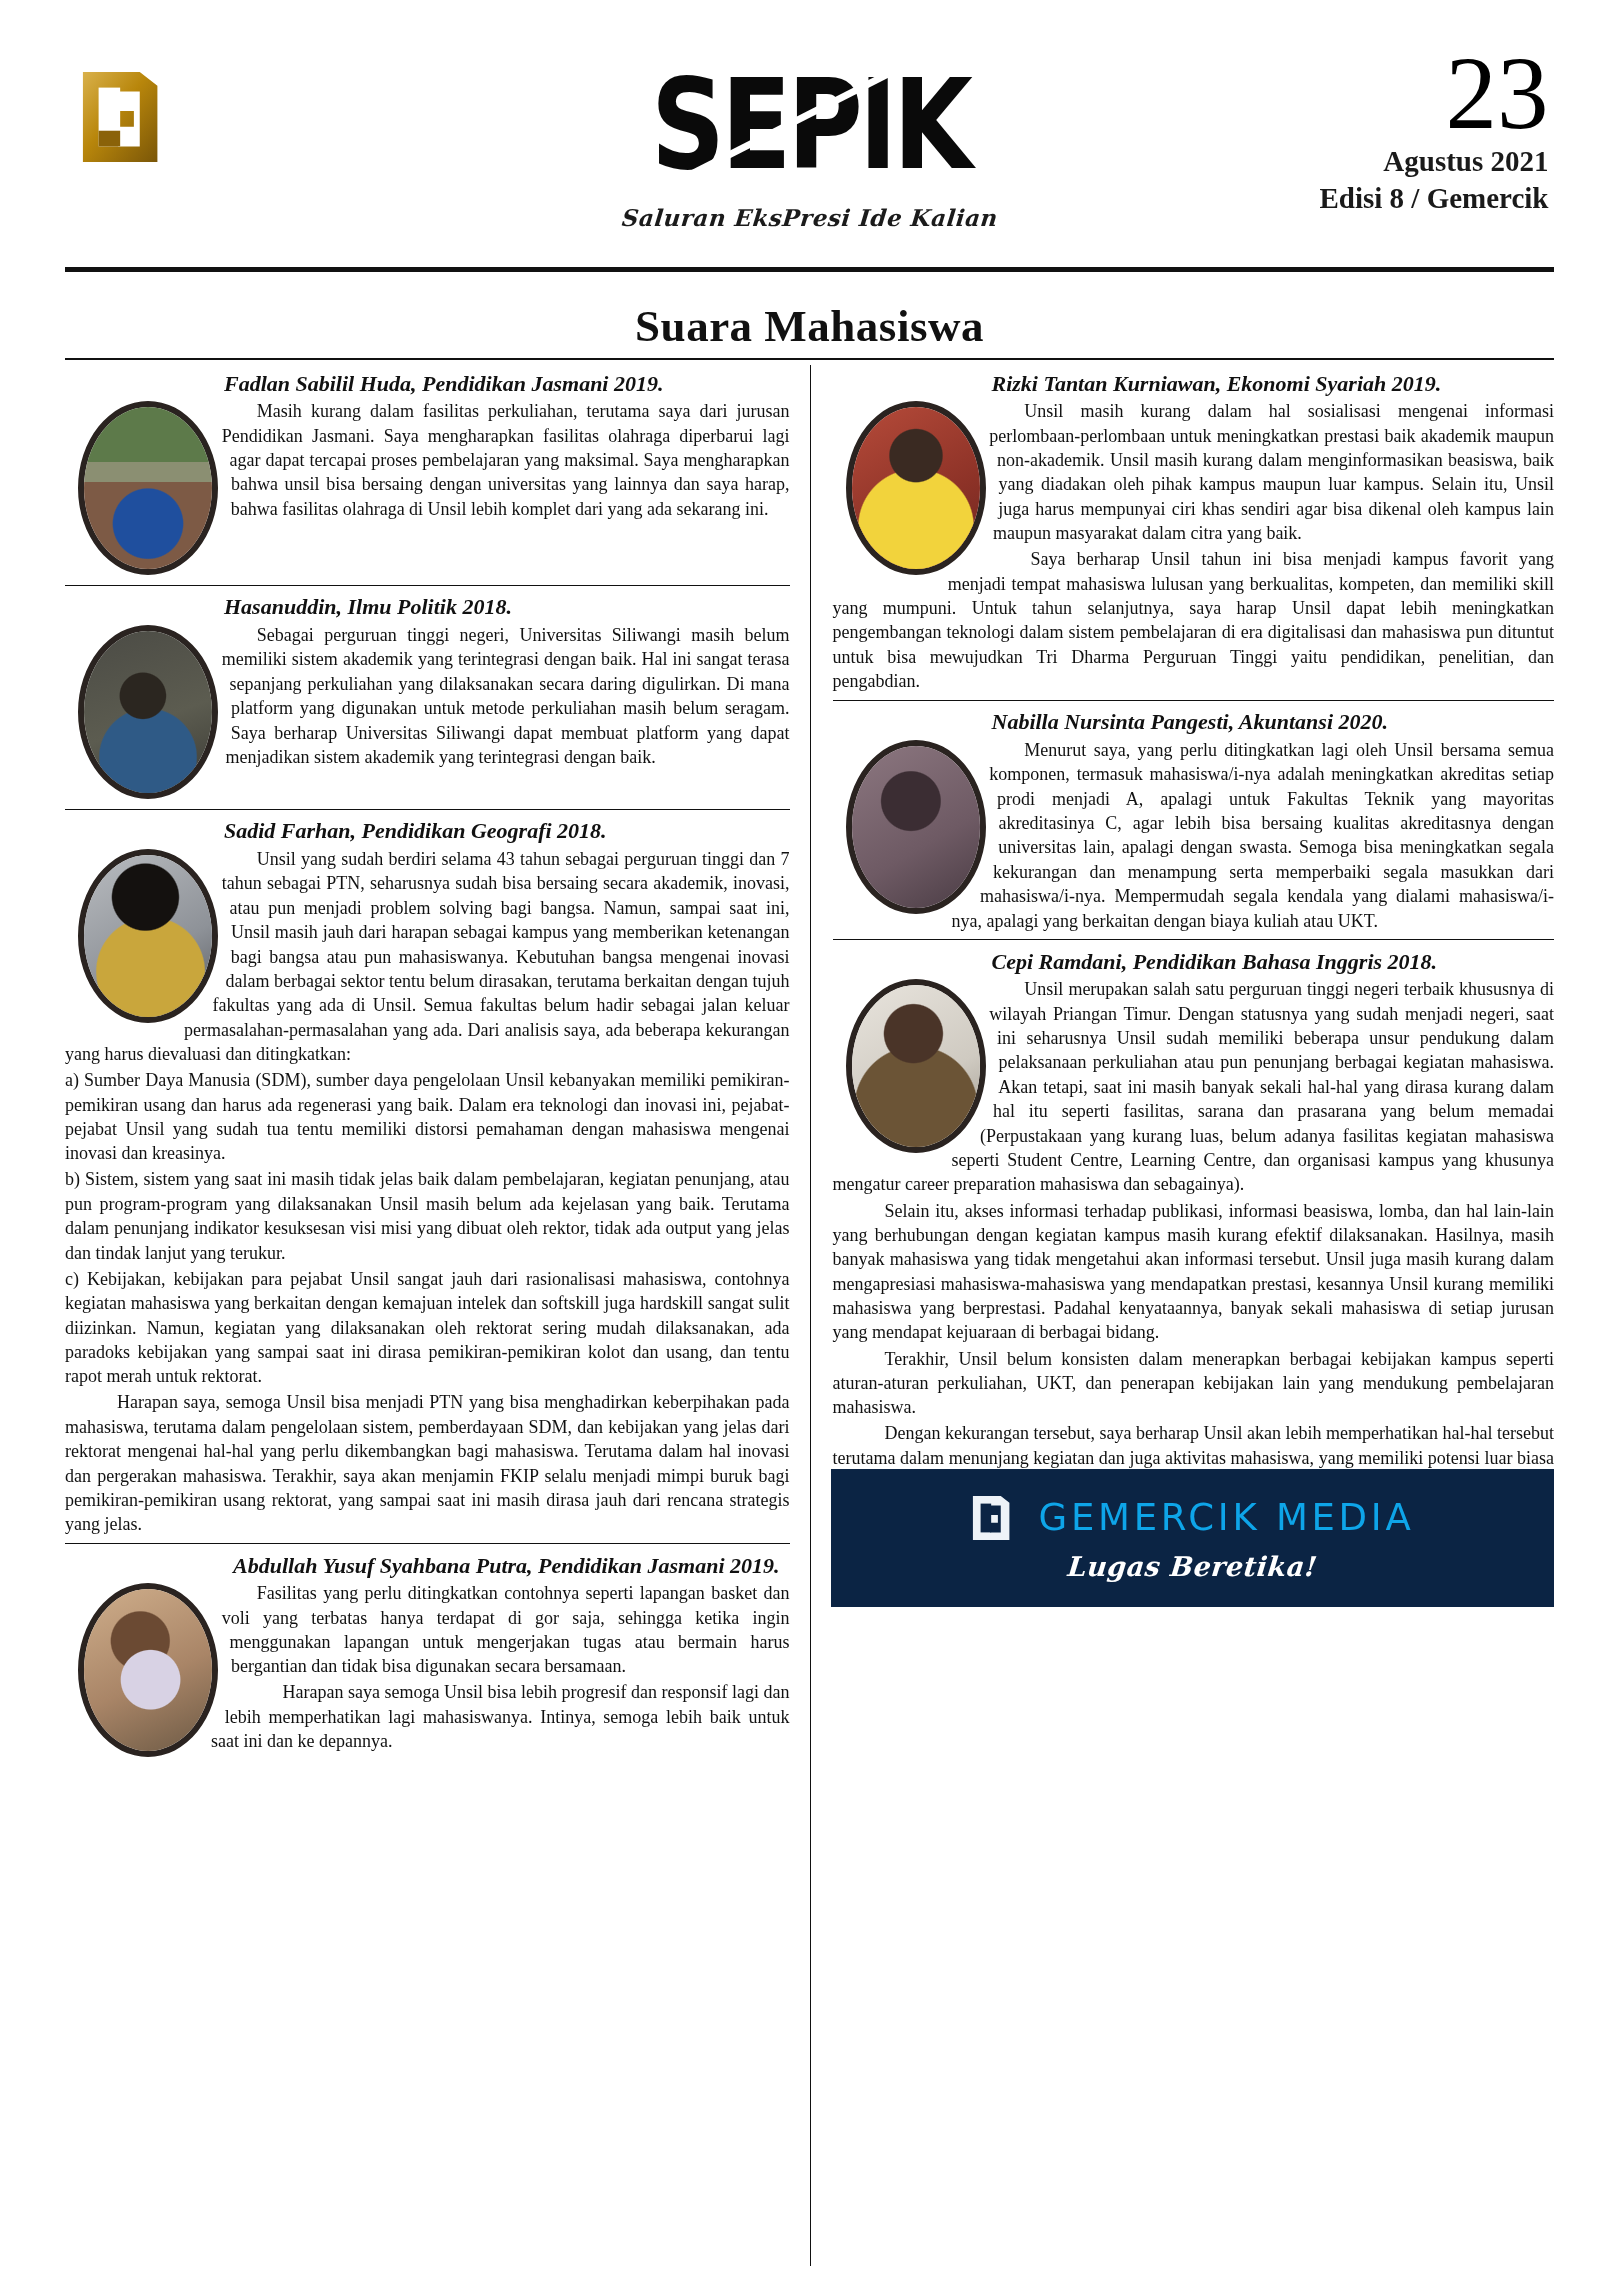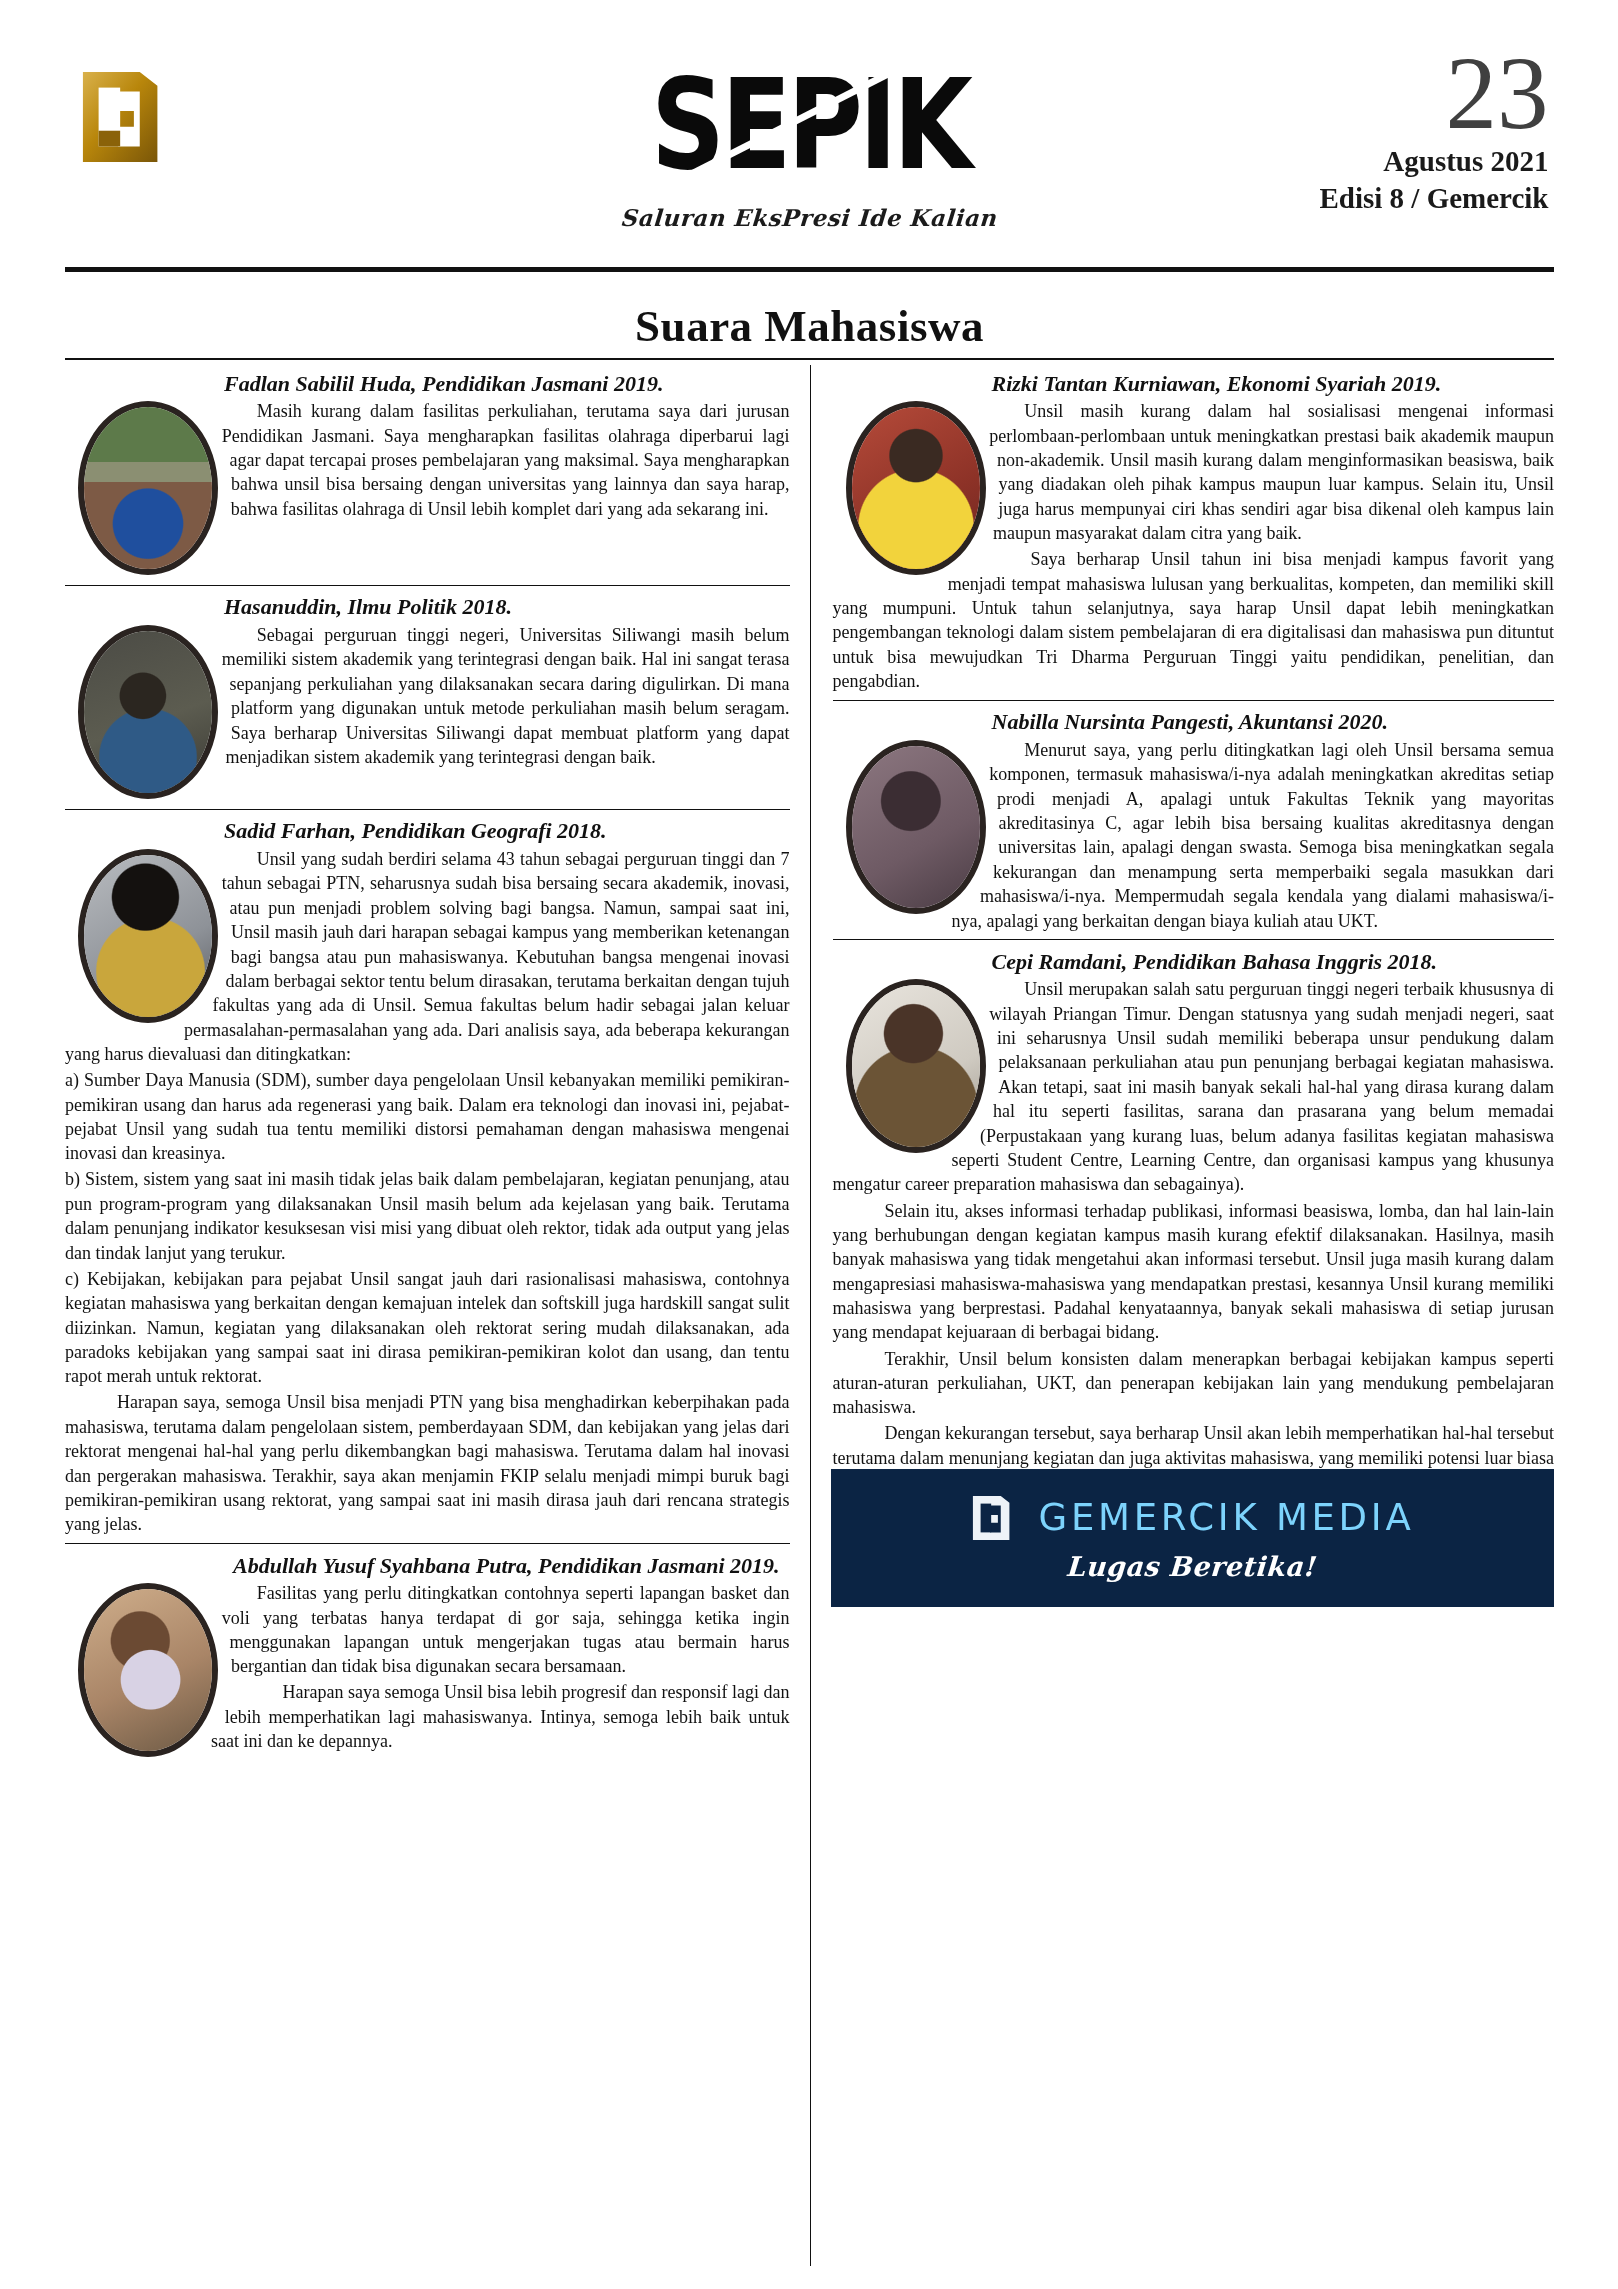--- a/index.html
+++ b/index.html
@@ -83,21 +83,21 @@
   .issue-block {
     position: absolute;
     right: 5.5px;
     top: 0;
     text-align: right;
   }
   .issue-num {
     font-family: "Liberation Serif", serif;
     font-size: 103px;
     line-height: 0.96;
-    color: #404040;
+    color: #000000;
     font-weight: 400;
   }
   .issue-date, .issue-edition {
     font-family: "Liberation Serif", serif;
     font-weight: 700;
     font-size: 29px;
     line-height: 1.28;
     color: #1a1a1a;
   }
 
@@ -189,21 +189,21 @@
     justify-content: center;
     gap: 9.2px;
   }
   .fb-row { display:flex; align-items:center; gap: 20px; }
   .fb-logo { width: 48px; height: 48px; }
   .fb-logo svg { display:block; width:100%; height:100%; }
   .fb-name {
     font-family: "DejaVu Sans", sans-serif;
     font-size: 37px;
     letter-spacing: 3.7px;
-    color: #7dd3fc;
+    color: #0ea5e9;
     font-weight: 400;
   }
   .fb-tag {
     font-family: "DejaVu Serif", serif;
     font-style: italic;
     font-weight: 700;
     font-size: 27px;
     color: #ffffff;
     letter-spacing: 0.5px;
     transform: skewX(-6deg);

